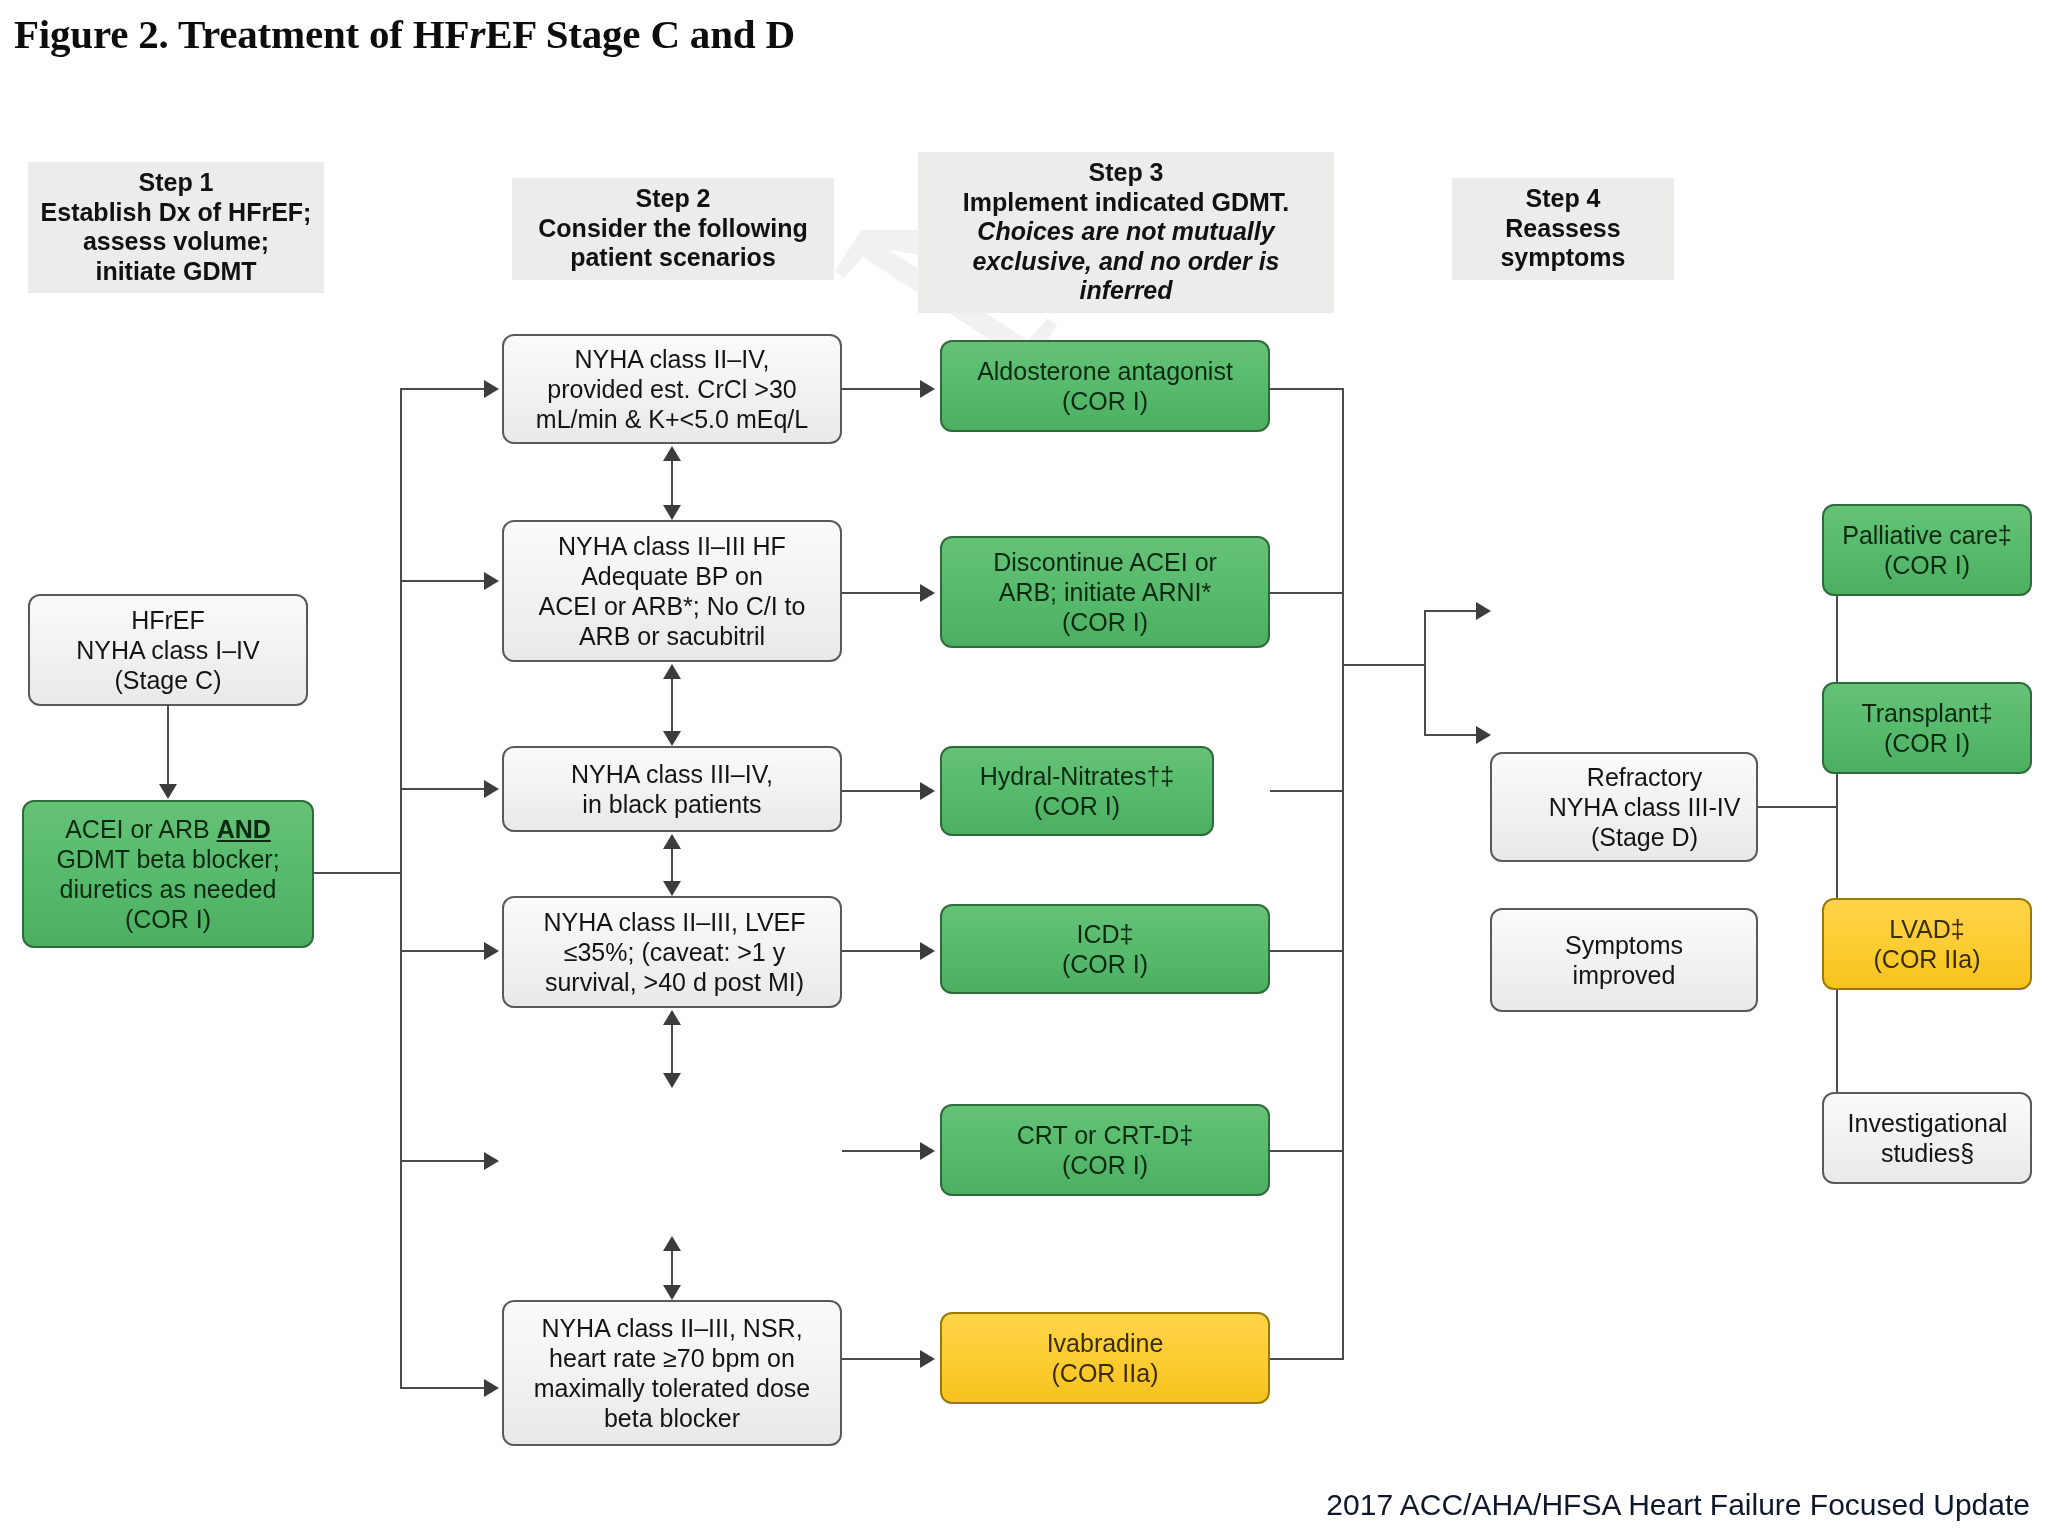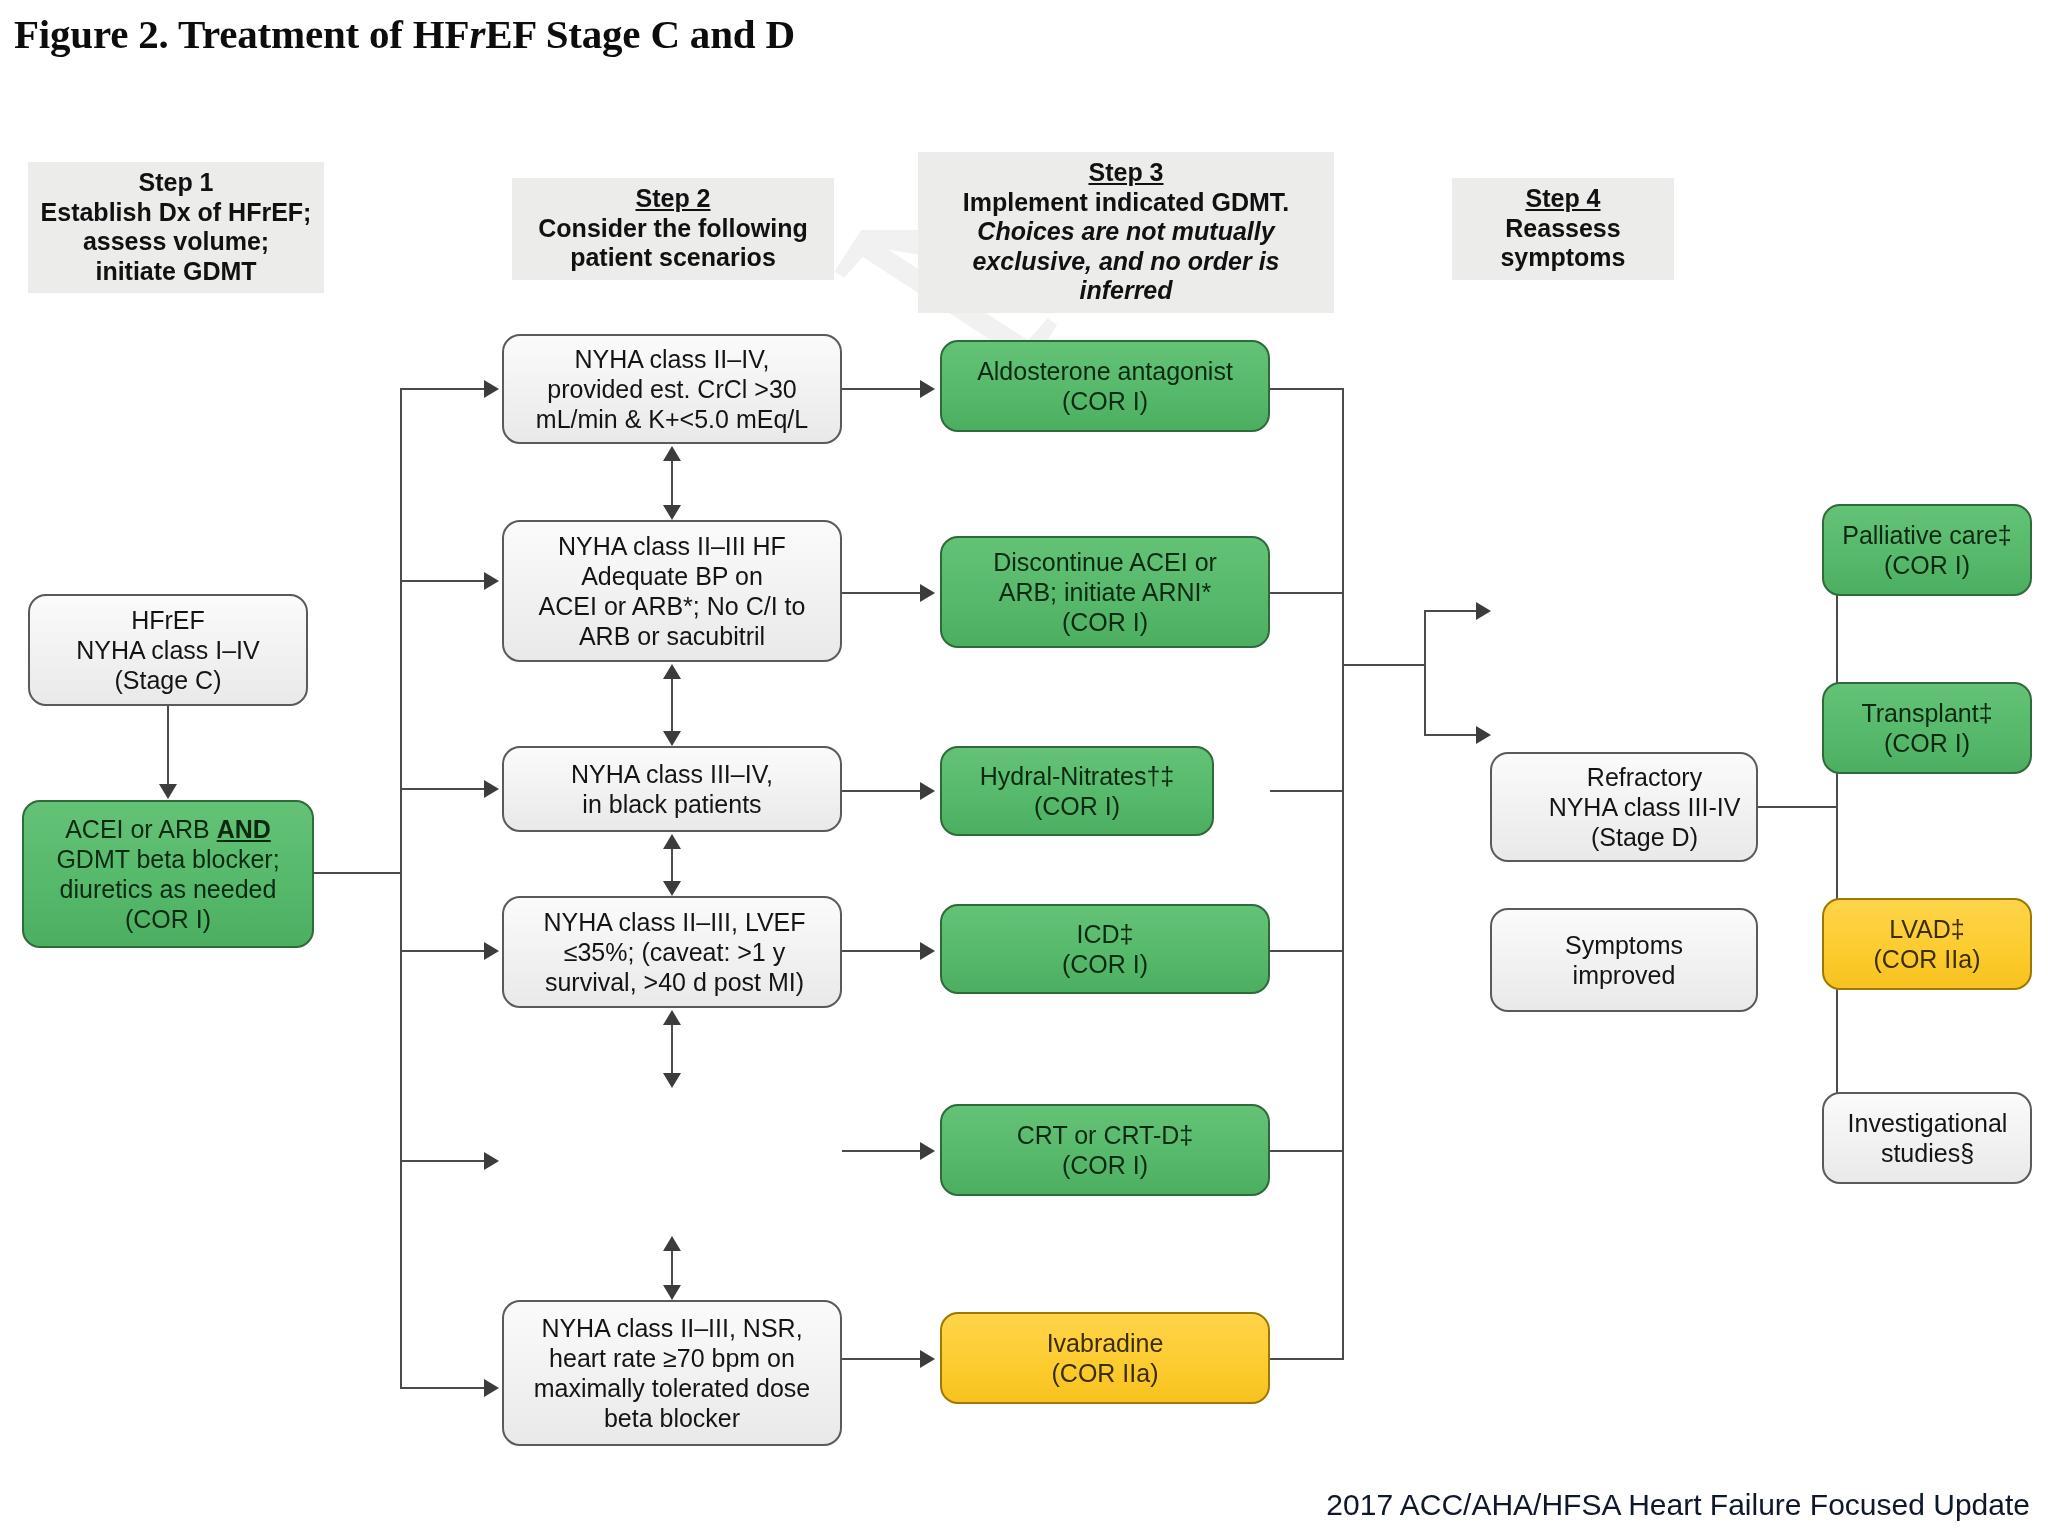--- a/index.html
+++ b/index.html
@@ -40,28 +40,28 @@
     transform:rotate(-57deg);transform-origin:0 0;
   }
 
   
   .step-hd{
     position:absolute;background:#ececeb;
     text-align:center;color:#111;
     font-size:25px;font-weight:bold;line-height:1.18;
     padding:6px 6px 7px 6px;box-sizing:border-box;
   }
-  .step-hd .num{text-decoration:underline;display:block;}
+  .step-hd .num{display:block;}
   .step-hd .num.nolin{text-decoration:none;}
   .step-hd .it{font-style:italic;font-weight:bold;display:block;}
 
   
   .node{
     position:absolute;box-sizing:border-box;
-    border:2.2px solid #5d5d5d;border-radius:18px;
+    border:2.2px solid #5d5d5d;border-radius:12px;
     display:flex;align-items:center;justify-content:center;
     text-align:center;font-size:25px;line-height:1.2;color:#141414;
     padding:3px 7px;
   }
   .node.grey{
     background:linear-gradient(180deg,#fbfbfb 0%,#f1f1f1 55%,#e9e9e9 100%);
     border-color:#5a5a5a;
   }
   .node.green{
     background:linear-gradient(180deg,#64c277 0%,#55b86a 60%,#4bae60 100%);

